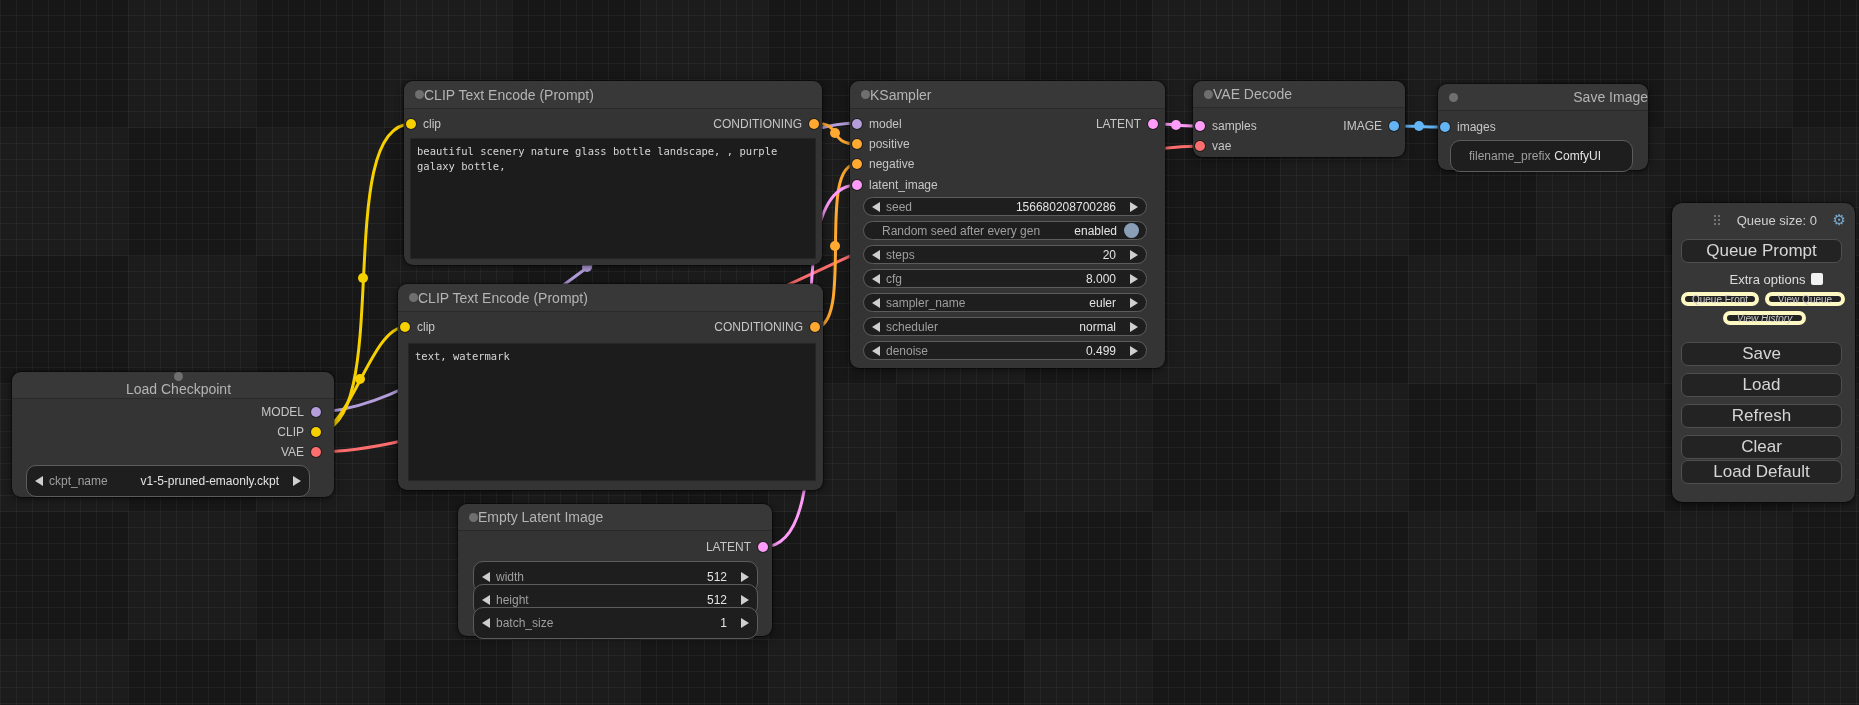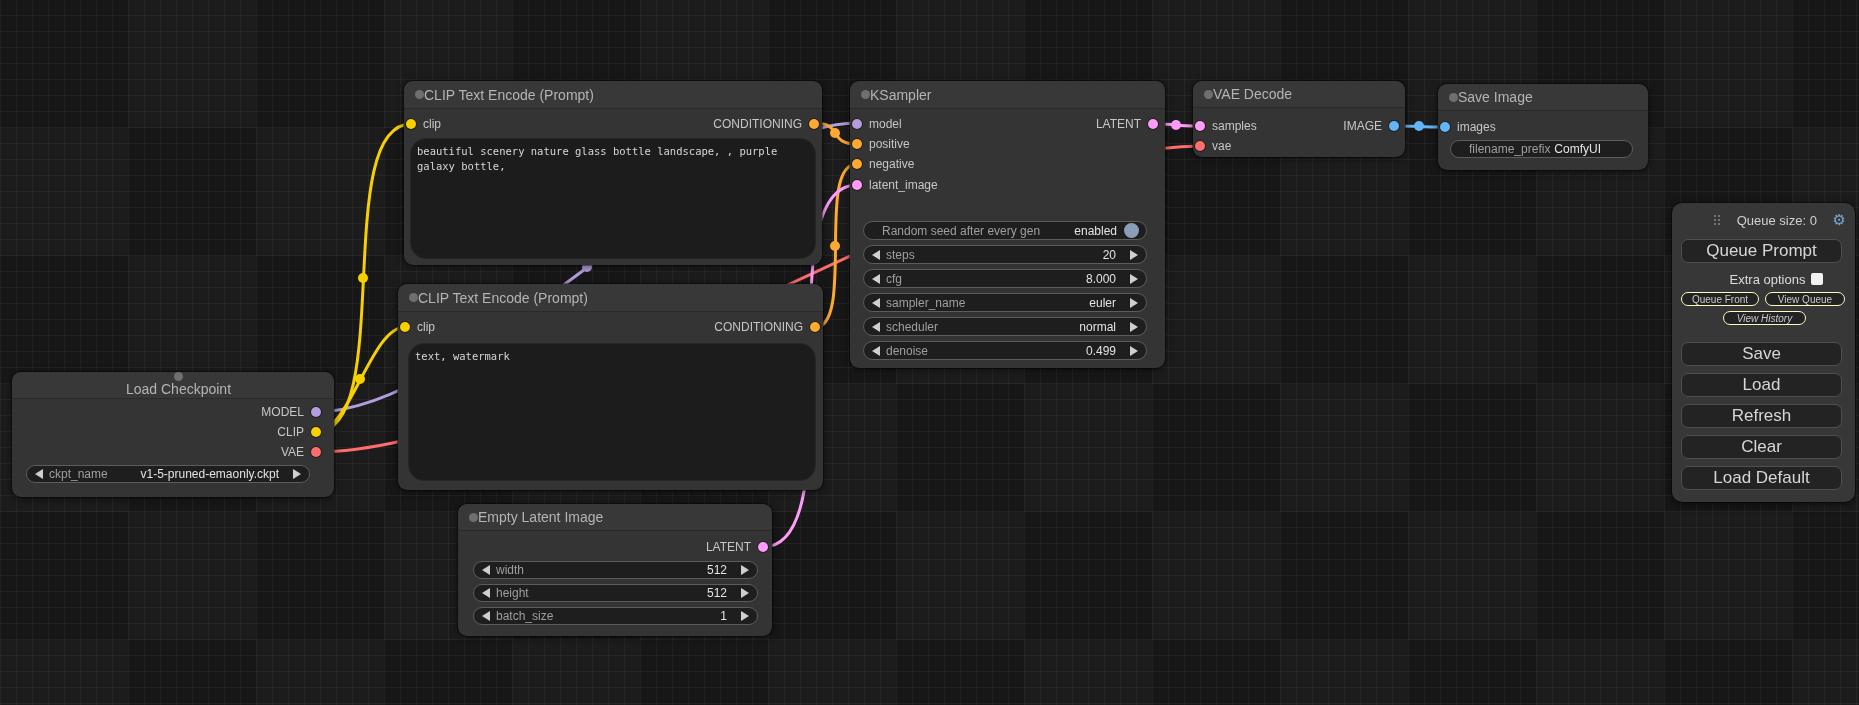--- a/index.html
+++ b/index.html
@@ -24,27 +24,27 @@
     color:#b4b4b4;font-size:14px;white-space:nowrap;
   }
   .tdot{width:9px;height:9px;border-radius:50%;background:#6f6f6f;flex:0 0 auto;}
   .srow{position:absolute;height:20px;display:flex;align-items:center;}
   .srow.in{left:0;}
   .srow.out{right:0;flex-direction:row-reverse;}
   .sdot{width:10px;height:10px;border-radius:50%;flex:0 0 auto;box-shadow:0 0 0 1px rgba(0,0,0,.4);}
   .slabel{color:#c6c6c6;font-size:12px;margin:0 7px;white-space:nowrap;}
   .out .slabel{font-size:12px;}
   .ta{
-    position:absolute;background:#1c1c1c;border-radius:16px;border:1px solid #262626;
+    position:absolute;background:#1c1c1c;border-radius:0;border:1px solid #262626;
     color:#d6d6d6;font-family:"DejaVu Sans Mono",monospace;font-size:10.5px;
     line-height:1.45;padding:5px 6px;box-sizing:border-box;overflow:hidden;
     white-space:pre-wrap;word-break:break-word;
   }
   .pill{
-    position:absolute;height:18px;background:#1e1e1e;border:1px solid #5c5c5c;
+    position:absolute;height:32px;background:#1e1e1e;border:1px solid #5c5c5c;
     border-radius:10px;display:flex;align-items:center;box-sizing:border-box;
     padding:0 8px;font-size:12px;color:#c9c9c9;
   }
   .pill .plabel{color:#9f9f9f;margin-left:6px;white-space:nowrap;}
   .pill .pvalue{margin-left:auto;margin-right:14px;color:#e3e3e3;white-space:nowrap;}
   .pill.noarr{padding:0 10px;}
   .pill.noarr .plabel{margin-left:8px;}
   .pill.noarr .pvalue{margin-right:21px;}
   .arrL,.arrR{width:0;height:0;border-top:5px solid transparent;border-bottom:5px solid transparent;flex:0 0 auto;cursor:pointer;}
   .arrL{border-right:8px solid #cfcfcf;}
@@ -64,21 +64,21 @@
   .mbtn{
     position:absolute;left:9px;width:161px;height:24px;box-sizing:border-box;
     background:#232323;border:1px solid #4f4f4f;border-radius:7px;color:#d6d6d6;
     font-size:17px;display:flex;align-items:center;justify-content:center;cursor:pointer;
     font-family:"Liberation Sans",sans-serif;
   }
   .xrow{position:absolute;left:0;right:0;top:68px;height:16px;display:flex;align-items:center;justify-content:center;gap:6px;padding-left:26px;}
   .xlabel{color:#dcdcdc;font-size:13px;}
   .xbox{width:12px;height:12px;background:#f2f2f2;border-radius:2px;cursor:pointer;}
   .sbtn{
-    position:absolute;height:14px;box-sizing:border-box;background:#232323;border:1px solid #fef9c3;
+    position:absolute;height:14px;box-sizing:border-box;background:#232323;border:4px solid #fef9c3;
     border-radius:8px;color:#c8c8c8;font-size:10px;display:flex;align-items:center;justify-content:center;cursor:pointer;
   }
 </style>
 </head>
 <body>
 
 <div id="canvas">
 
   <svg id="wires" width="1859" height="705">
     <g fill="none" stroke-width="3" stroke-linecap="round">
@@ -156,20 +156,26 @@
     </div>
     <div class="srow in" style="top:94px;left:2px;">
       <span class="sdot" style="background: rgb(255, 156, 249);"></span>
       <span class="slabel">latent_image</span>
     </div>
     <div class="srow out" style="top:33px;right:7px;">
       <span class="sdot" style="background: rgb(255, 156, 249);"></span>
       <span class="slabel">LATENT</span>
     </div>
 
+    <div class="pill" style="left:13px;top:116px;width:284px;height:19px;">
+      <span class="arrL"></span>
+      <span class="plabel">seed</span>
+      <span class="pvalue">156680208700286</span>
+      <span class="arrR"></span>
+    </div>
     <div class="pill noarr" style="left:13px;top:140px;width:284px;height:19px;">
       <span class="plabel">Random seed after every gen</span>
       <span class="pvalue" style="margin-right:0;">enabled</span>
       <span class="toggle" style="background: rgb(138, 158, 184);"></span>
     </div>
     <div class="pill" style="left:13px;top:164px;width:284px;height:19px;">
       <span class="arrL"></span>
       <span class="plabel">steps</span>
       <span class="pvalue">20</span>
       <span class="arrR"></span>
@@ -213,21 +219,21 @@
       <span class="sdot" style="background: rgb(255, 110, 110);"></span>
       <span class="slabel">vae</span>
     </div>
     <div class="srow out" style="top:35px;right:6px;">
       <span class="sdot" style="background: rgb(100, 181, 246);"></span>
       <span class="slabel">IMAGE</span>
     </div>
   </div>
 
   <div class="node" style="left:1438px;top:84px;width:210px;height:86px;">
-    <div class="ntitle" style="height:26px;">
+    <div class="ntitle" style="height:26px;justify-content:space-between;">
       <span class="tdot" style="background: rgb(111, 111, 111);"></span>
       <span>Save Image</span>
     </div>
     <div class="srow in" style="top:33px;left:2px;">
       <span class="sdot" style="background: rgb(100, 181, 246);"></span>
       <span class="slabel">images</span>
     </div>
     <div class="pill noarr" style="left:12px;top:56px;width:183px;">
       <span class="plabel">filename_prefix</span>
       <span class="pvalue">ComfyUI</span>
@@ -306,16 +312,16 @@
       <span class="xlabel">Extra options</span>
       <span class="xbox"></span>
     </div>
     <div class="sbtn" style="left:9px;top:89px;width:78px;">Queue Front</div>
     <div class="sbtn" style="left:93px;top:89px;width:80px;">View Queue</div>
     <div class="sbtn" style="left:51px;top:108px;width:83px;font-style:italic;">View History</div>
     <div class="mbtn" style="top:139px;">Save</div>
     <div class="mbtn" style="top:170px;">Load</div>
     <div class="mbtn" style="top:201px;">Refresh</div>
     <div class="mbtn" style="top:232px;">Clear</div>
-    <div class="mbtn" style="top:263px;">Load Default</div>
+    <div class="mbtn" style="top:257px;">Load Default</div>
   </div>
 
 </div>
 
 </body></html>

